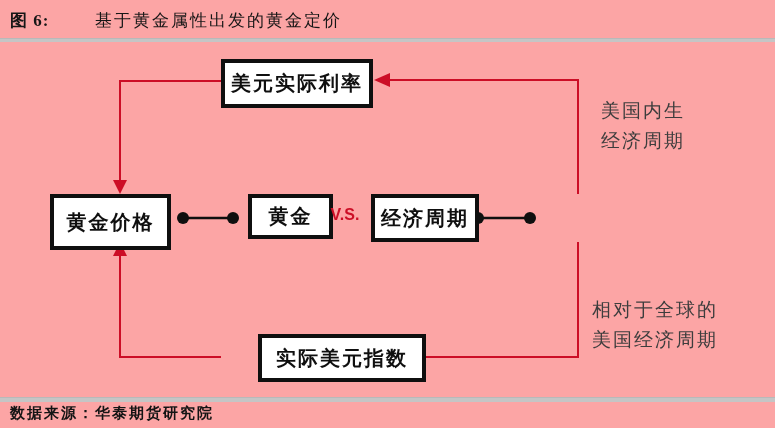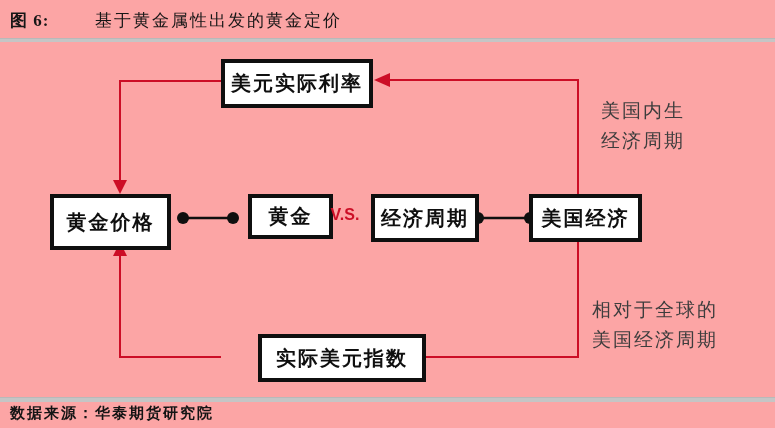--- a/index.html
+++ b/index.html
@@ -101,23 +101,20 @@
   </div>
   <div class="node gold-price">
     <span>黄金价格</span>
   </div>
   <div class="node gold">
     <span>黄金</span>
   </div>
   <div class="node global-economy">
     <span>经济周期</span>
   </div>
-  <div class="node us-economy">
-    <span>美国经济</span>
-  </div>
   <div class="node real-dollar-index">
     <span>实际美元指数</span>
   </div>
 
   <div class="vs-label">V.S.</div>
 
   <div class="annotation top-right">
     <div>美国内生</div>
     <div>经济周期</div>
   </div>

